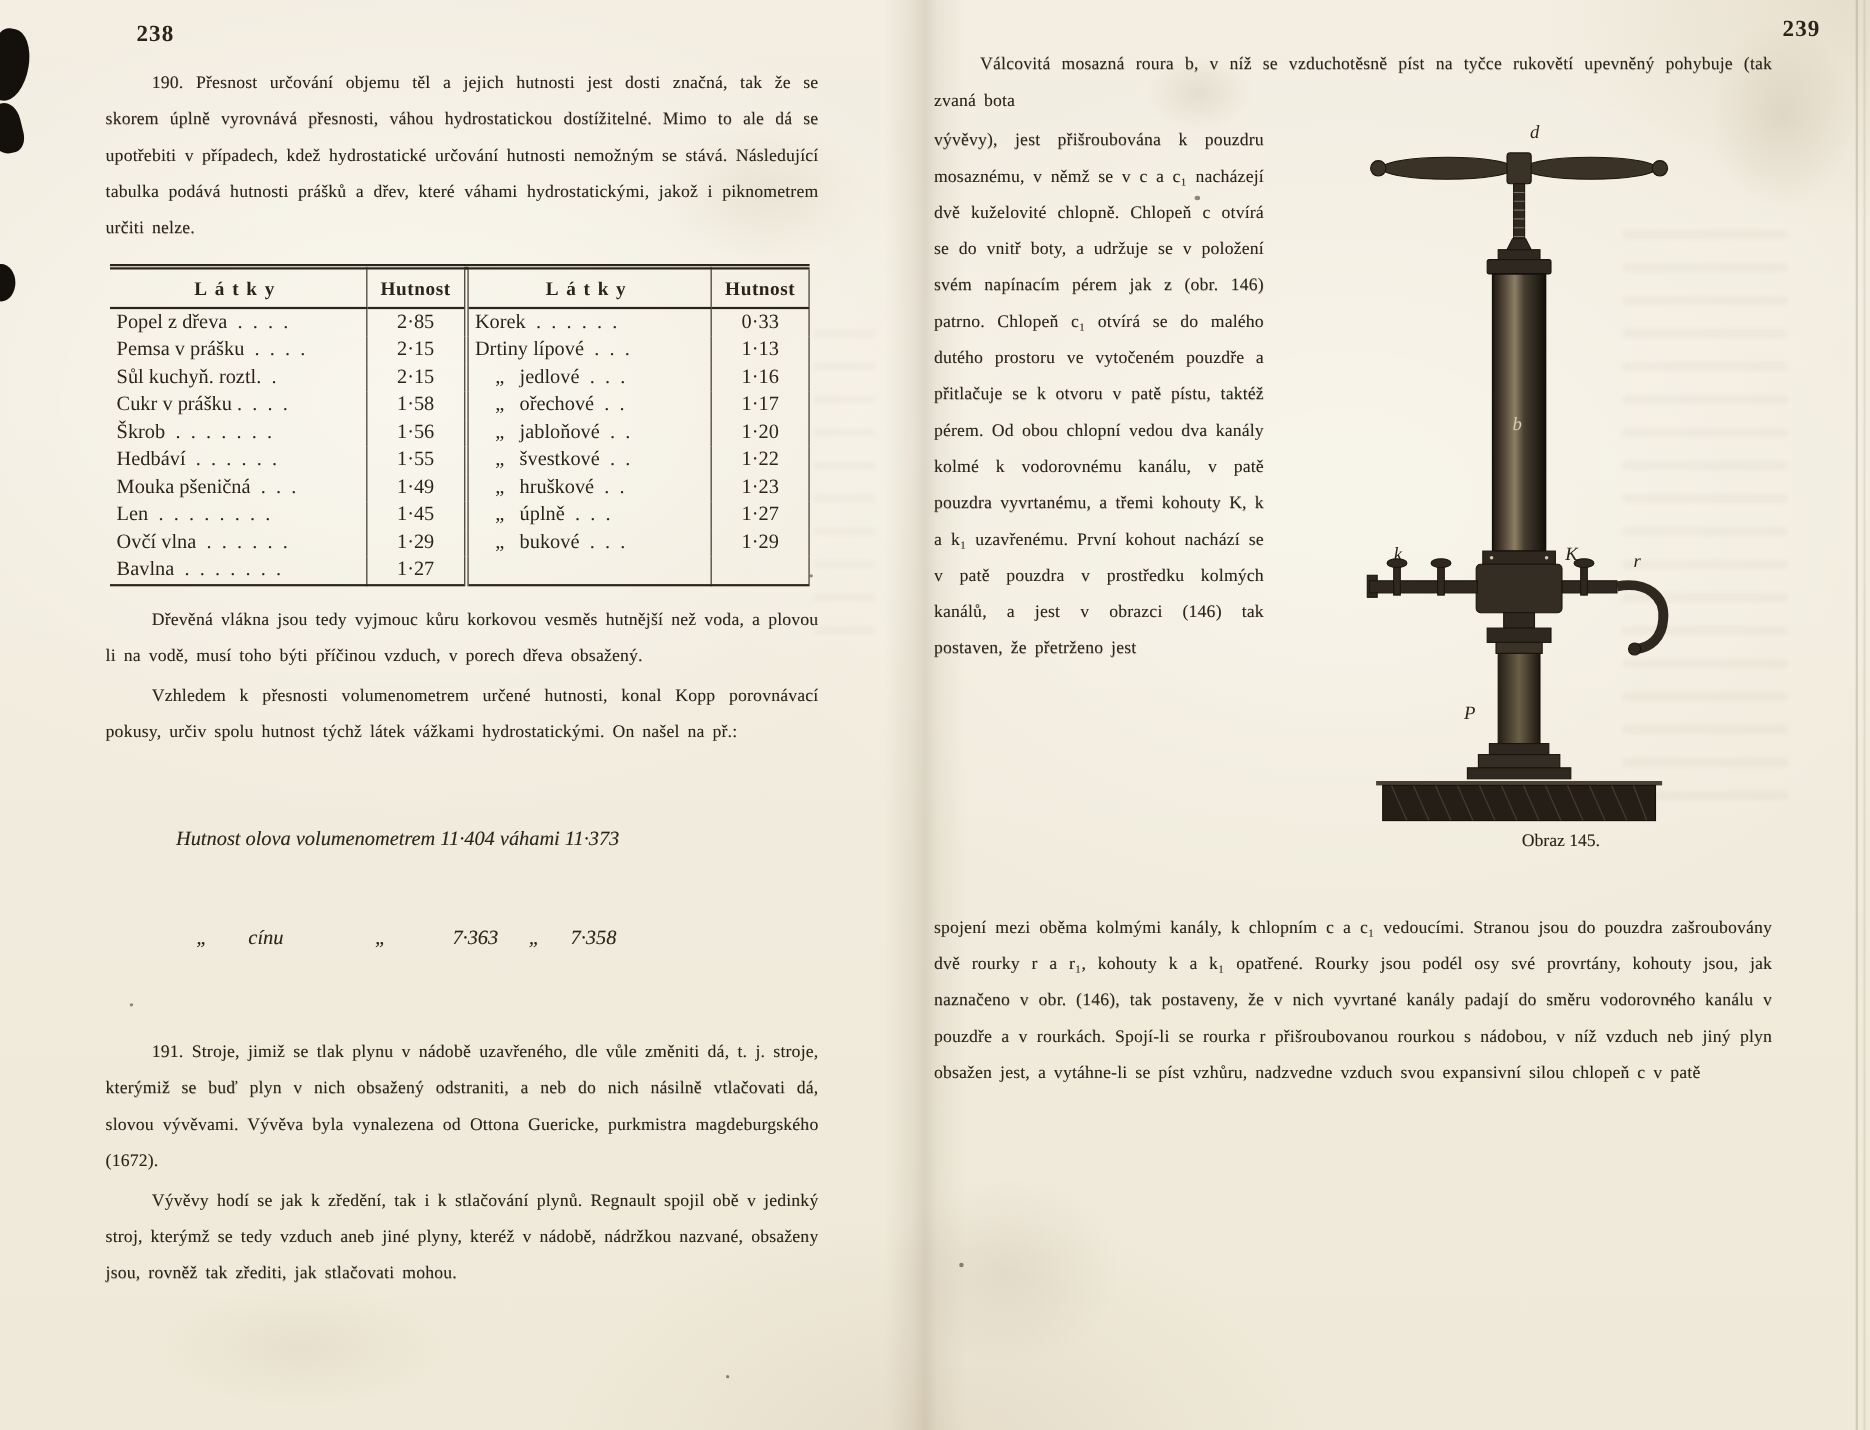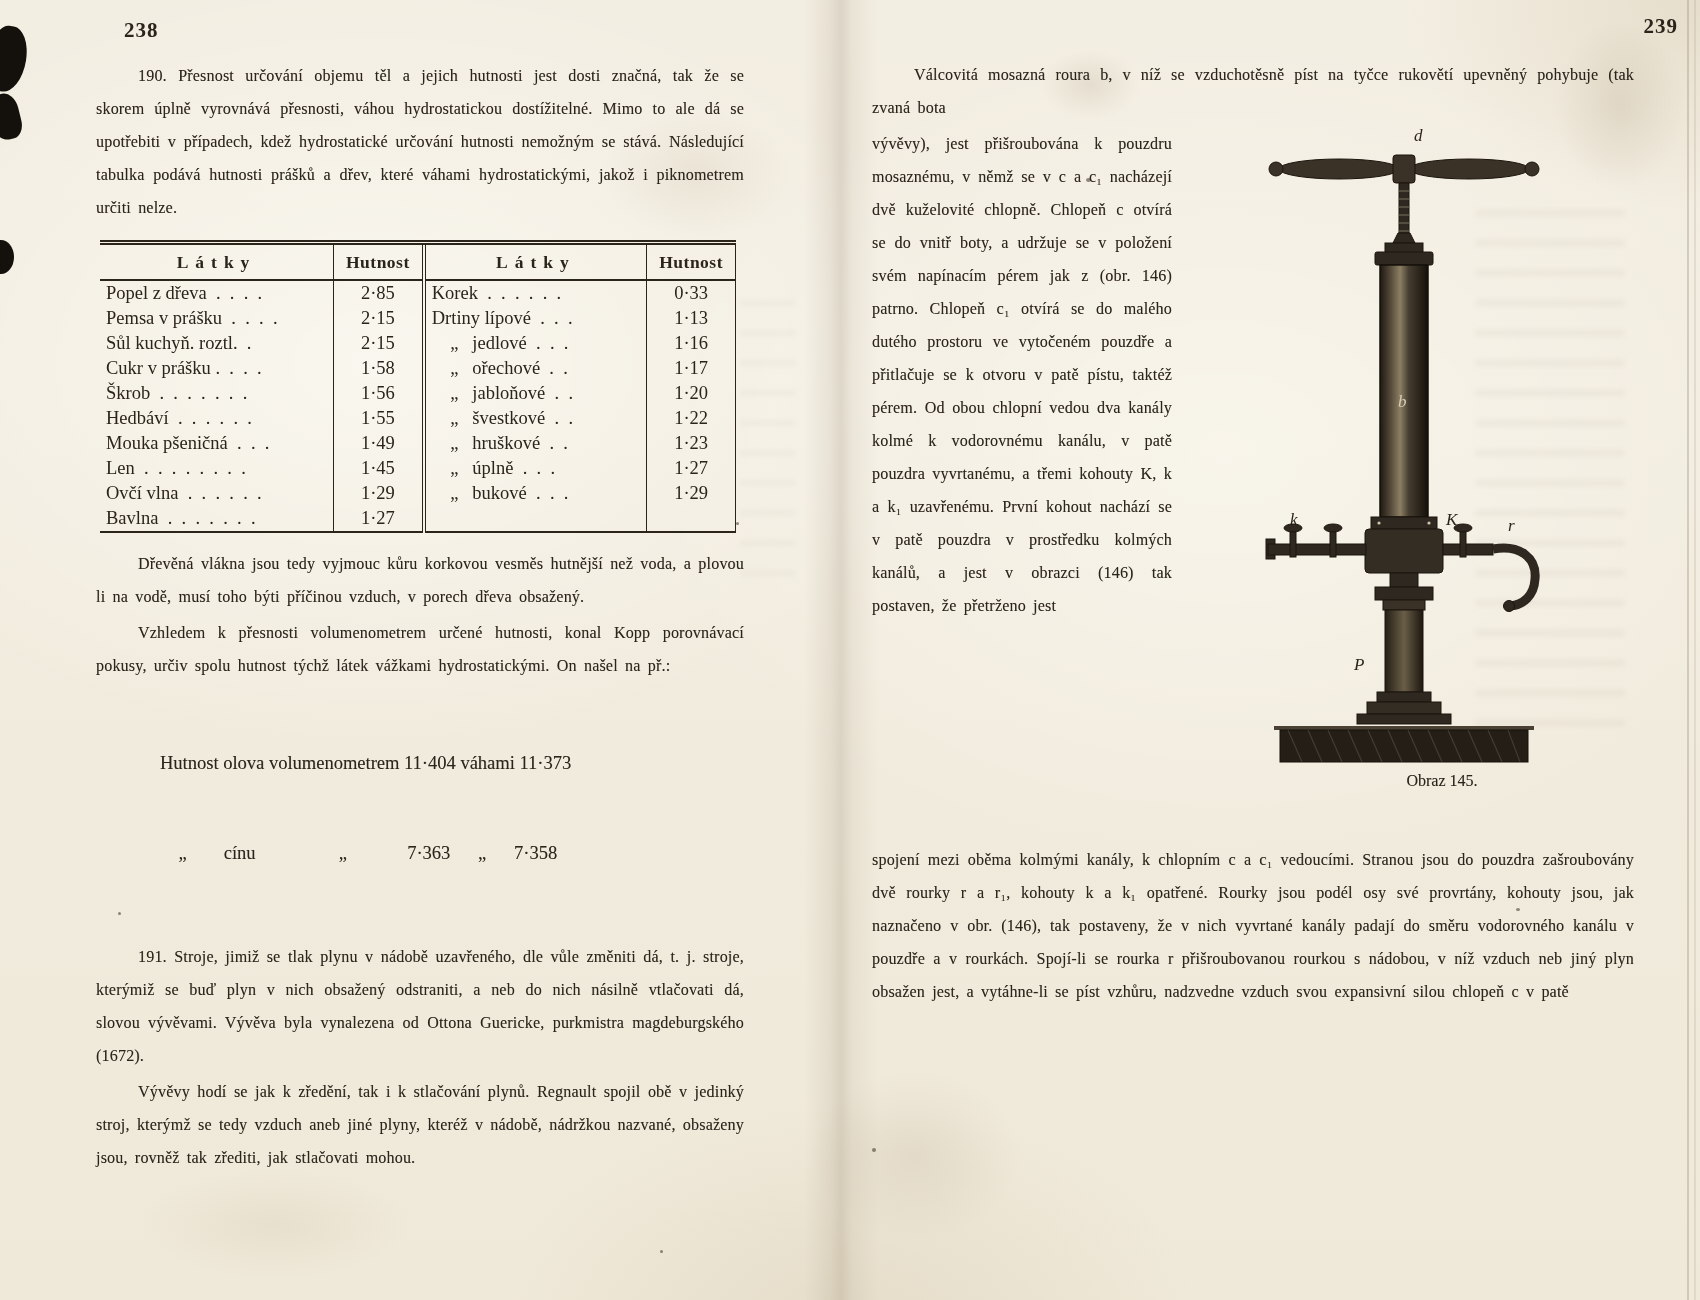--- a/index.html
+++ b/index.html
@@ -41,21 +41,21 @@
   .sp4{left:1516px;top:908px;width:4px;height:3px;}
   .sp5{left:660px;top:1250px;width:3px;height:3px;}
   .sp6{left:872px;top:1148px;width:4px;height:4px;}
   .bleed{position:absolute;pointer-events:none;filter:blur(2.5px);
     background:repeating-linear-gradient(180deg,rgba(110,95,70,0.55) 0 6px,transparent 6px 30px);}
   .bleed1{left:1475px;top:210px;width:150px;height:540px;opacity:0.10;}
   .bleed2{left:740px;top:300px;width:55px;height:300px;opacity:0.08;}
 
   .page{position:absolute;top:0;}
   .page-left{left:96px;width:648px;}
-  .page-right{left:872px;width:762px;padding-top:58px;}
+  .page-right{left:849px;width:762px;padding-top:42px;}
   .pagenum{font-weight:bold;font-size:21px;letter-spacing:1px;}
   .pagenum-left{margin:18px 0 16px 28px;}
   .pagenum-right{position:absolute;top:14px;right:-44px;}
 
   .body-text{
     font-size:16px;line-height:33px;text-align:justify;margin:0 0 3px 0;
     word-spacing:3px;letter-spacing:0.2px;
     text-shadow:0.3px 0.3px 0 rgba(43,36,27,0.30);
   }
   .indent{text-indent:42px;}
@@ -73,21 +73,21 @@
   .density-table th.h-hutnost{letter-spacing:0.5px;}
   .density-table td{padding:0 6px;}
   .density-table td.name{white-space:pre;}
   .density-table td.val{text-align:center;margin-top:12px;}
   .density-table th:nth-child(1),.density-table td:nth-child(1){border-right:1.5px solid #2b241b;width:228px;}
   .density-table th:nth-child(2),.density-table td:nth-child(2){border-right:4px double #2b241b;width:78px;}
   .density-table th:nth-child(3),.density-table td:nth-child(3){border-right:1.5px solid #2b241b;width:218px;}
   .density-table th:nth-child(4),.density-table td:nth-child(4){border-right:1.5px solid #2b241b;width:78px;}
 
   .measure{font-size:18.5px;line-height:30px;white-space:pre;margin:6px 0 12px 64px;
-    text-shadow:0.3px 0.3px 0 rgba(43,36,27,0.30);}
+    text-shadow:0.3px 0.3px 0 rgba(43,36,27,0.30);font-style:italic;}
 
   .rp-middle{margin-top:1px;}
   .figure-float{float:right;width:452px;height:708px;position:relative;margin:-2px 0 6px 10px;}
   .figure-float svg{display:block;margin-left:72px;}
   .figure-caption{width:300px;margin-left:110px;text-align:center;font-size:16px;margin-top:2px;
     text-shadow:0.3px 0.3px 0 rgba(43,36,27,0.30);}
   .rp-bottom{clear:both;padding-top:4px;}
 
   .fig-label{font-family:"Liberation Serif","DejaVu Serif",serif;font-style:italic;font-size:17px;fill:#2b241b;stroke:none;}
   .fig-label-light{fill:#d7cdb4;}

